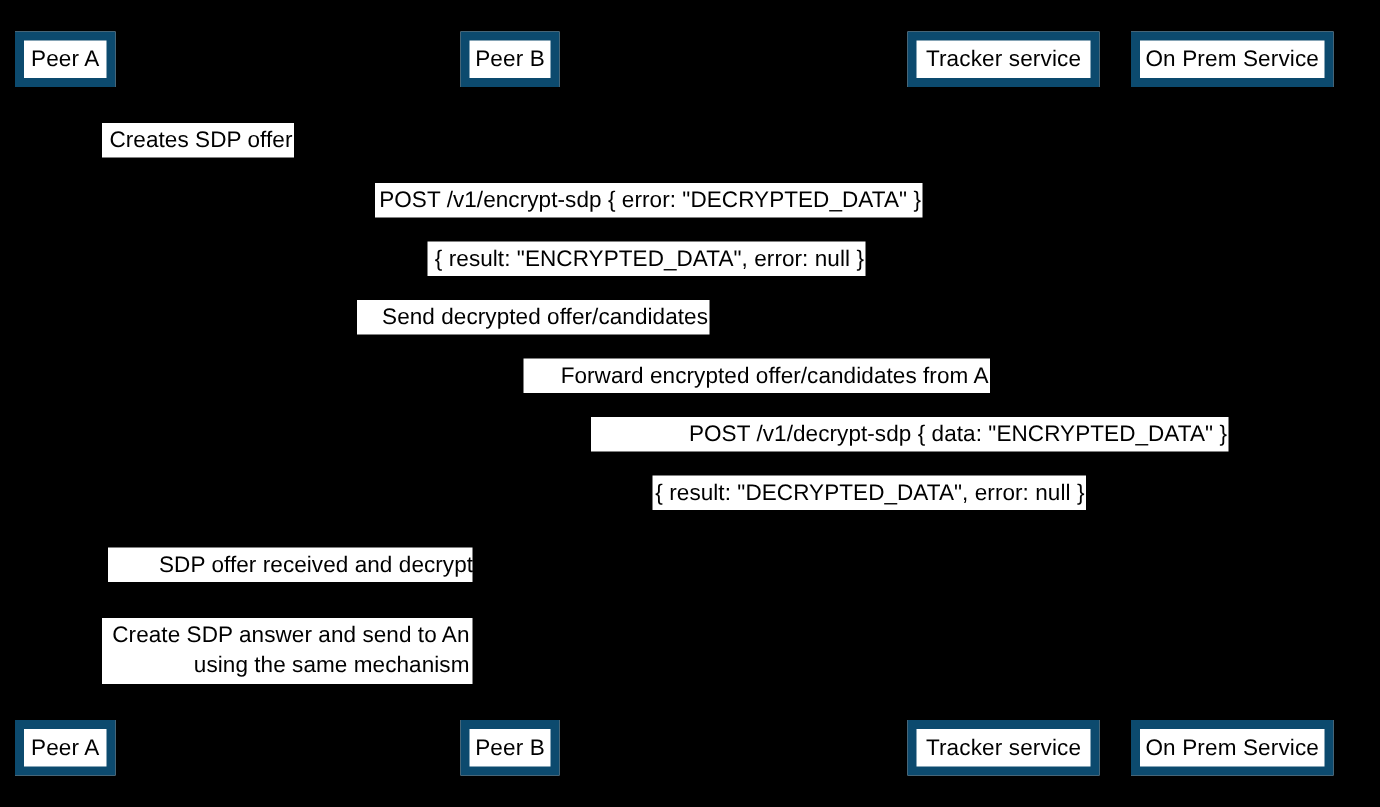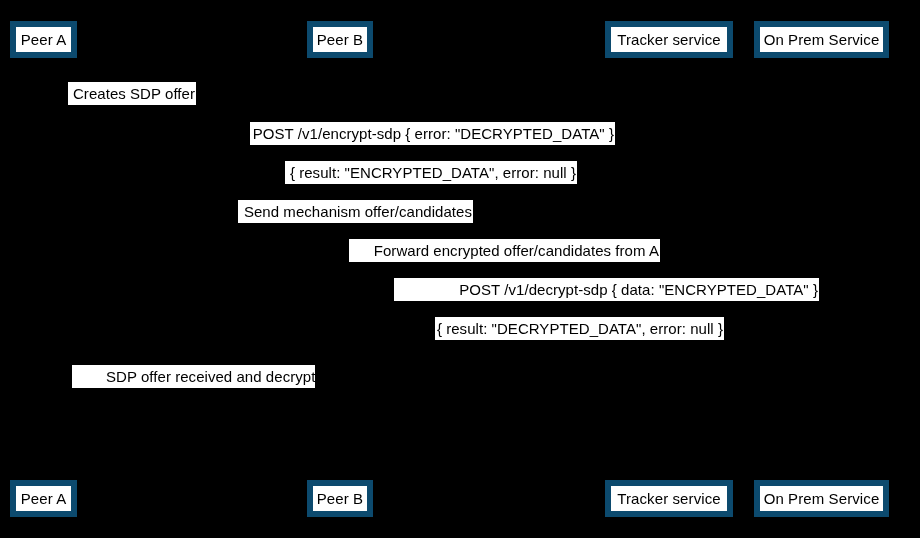--- a/index.html
+++ b/index.html
@@ -102,39 +102,42 @@
 
   <div class="msg-label" style="left:250px; top:122px; width:365px; height:23px;">
     <span>POST /v1/encrypt-sdp { error: "DECRYPTED_DATA" }</span>
   </div>
 
   <div class="msg-label" style="left:285px; top:161px; width:292px; height:23px;">
     <span>{ result: "ENCRYPTED_DATA", error: null }</span>
   </div>
 
   <div class="msg-label" style="left:238px; top:200px; width:235px; height:23px;">
-    <span>Send mechanism offer/candidates</span>
+    <span>Send decrypted offer/candidates</span>
   </div>
 
   <div class="msg-label" style="left:349px; top:239px; width:311px; height:23px;">
     <span>Forward encrypted offer/candidates from A</span>
   </div>
 
   <div class="msg-label" style="left:394px; top:278px; width:425px; height:23px;">
     <span>POST /v1/decrypt-sdp { data: "ENCRYPTED_DATA" }</span>
   </div>
 
   <div class="msg-label" style="left:435px; top:317px; width:289px; height:23px;">
     <span>{ result: "DECRYPTED_DATA", error: null }</span>
   </div>
 
   <div class="msg-label" style="left:72px; top:365px; width:243px; height:23px;padding-left:34px;">
     <span>SDP offer received and decrypted!</span>
   </div>
 
+  <div class="msg-label multiline" style="left:68px; top:412px; width:247px; height:44px;">
+    <span>Create SDP answer and send to An using the same mechanism</span>
+  </div>
 
   <div class="actor-box" style="left:10px; top:480px; width:67px; height:37px;">
     <span>Peer A</span>
   </div>
   <div class="actor-box" style="left:307px; top:480px; width:66px; height:37px;">
     <span>Peer B</span>
   </div>
   <div class="actor-box" style="left:605px; top:480px; width:128px; height:37px;">
     <span>Tracker service</span>
   </div>

